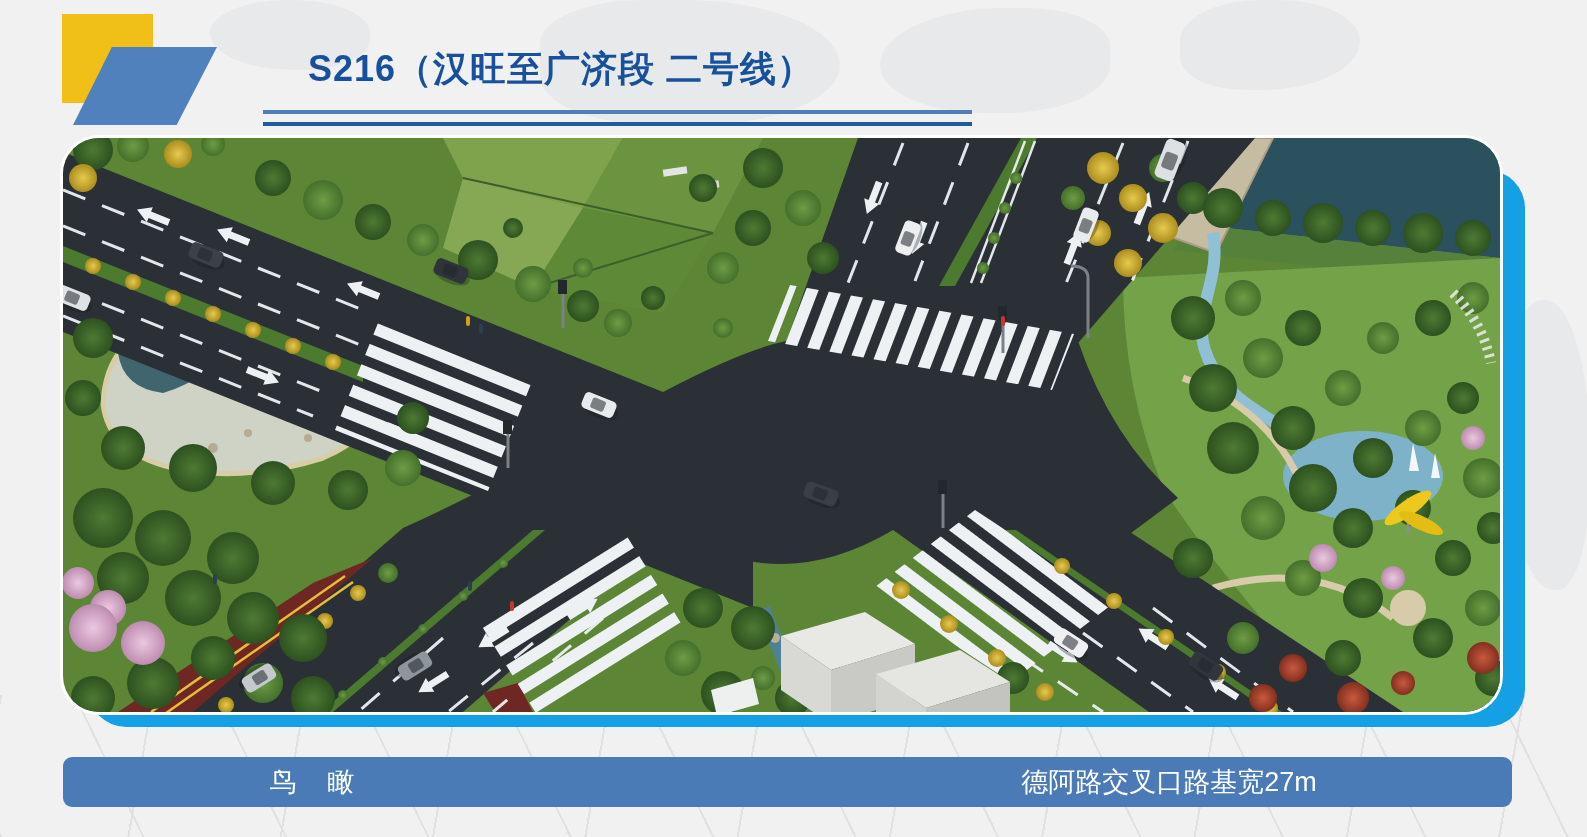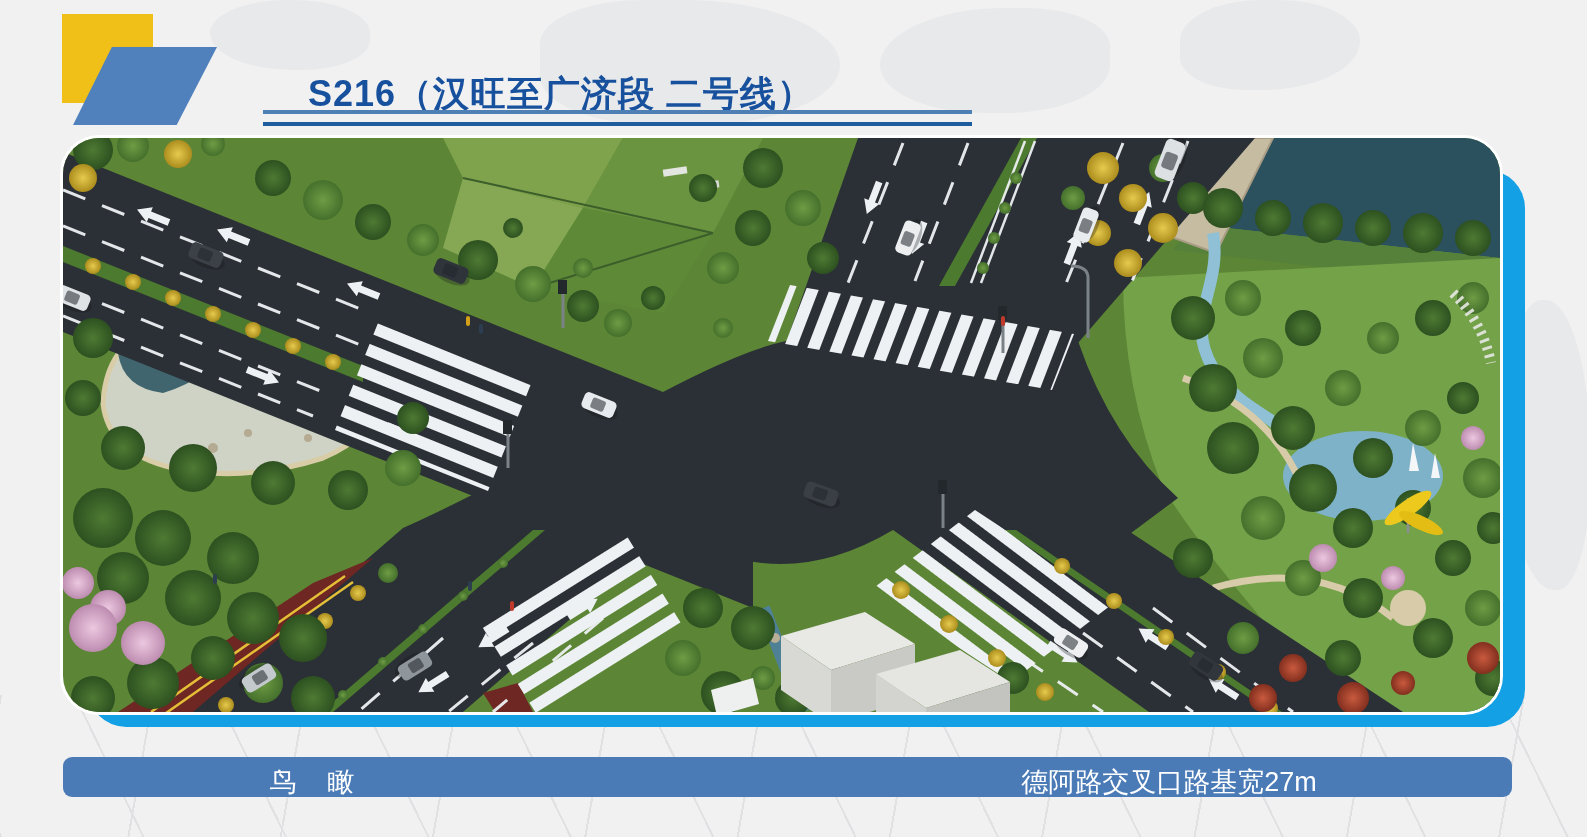--- a/index.html
+++ b/index.html
@@ -18,35 +18,35 @@
   .floor{position:absolute;left:0;right:0;top:695px;bottom:0;
     background:
       repeating-linear-gradient(100deg,#d7d8da 0 2px,transparent 2px 150px),
       repeating-linear-gradient(64deg,#d7d8da 0 2px,transparent 2px 128px);
     opacity:.6;}
 
   
   .logo-yellow{position:absolute;left:62px;top:14px;width:91px;height:89px;background:#F0C019;}
   .logo-blue{position:absolute;left:73px;top:47px;width:144px;height:78px;background:#5081BC;
     clip-path:polygon(27% 0,100% 0,72% 100%,0 100%);}
-  .page-title{position:absolute;left:308px;top:70px;font-size:36px;font-weight:bold;
+  .page-title{position:absolute;left:308px;top:45px;font-size:36px;font-weight:bold;
     color:#17519E;letter-spacing:1px;white-space:nowrap;}
   .rule{position:absolute;left:263px;width:709px;height:4px;}
   .rule-top{top:110px;background:#4E7FB5;}
   .rule-bottom{top:122px;background:#1E5C9E;}
 
   
   .photo-accent{position:absolute;left:88px;top:170px;width:1437px;height:557px;
     background:#14A0E4;border-radius:38px;}
   .photo{position:absolute;left:63px;top:138px;width:1437px;height:574px;border-radius:36px;
     overflow:hidden;box-shadow:0 0 0 3px #ffffff;}
   .photo svg{display:block;width:100%;height:100%;}
 
   
-  .caption-bar{position:absolute;left:63px;top:757px;width:1449px;height:40px;
+  .caption-bar{position:absolute;left:63px;top:757px;width:1449px;height:50px;
     background:#4A7BB7;border-radius:9px;}
   .caption{position:absolute;top:0;height:50px;line-height:50px;color:#fff;font-size:27px;
     text-align:center;white-space:nowrap;}
   .caption-left{left:130px;width:240px;letter-spacing:2px;}
   .caption-right{left:816px;width:580px;}
 </style>
 </head>
 <body>
 
 <div id="slide">

